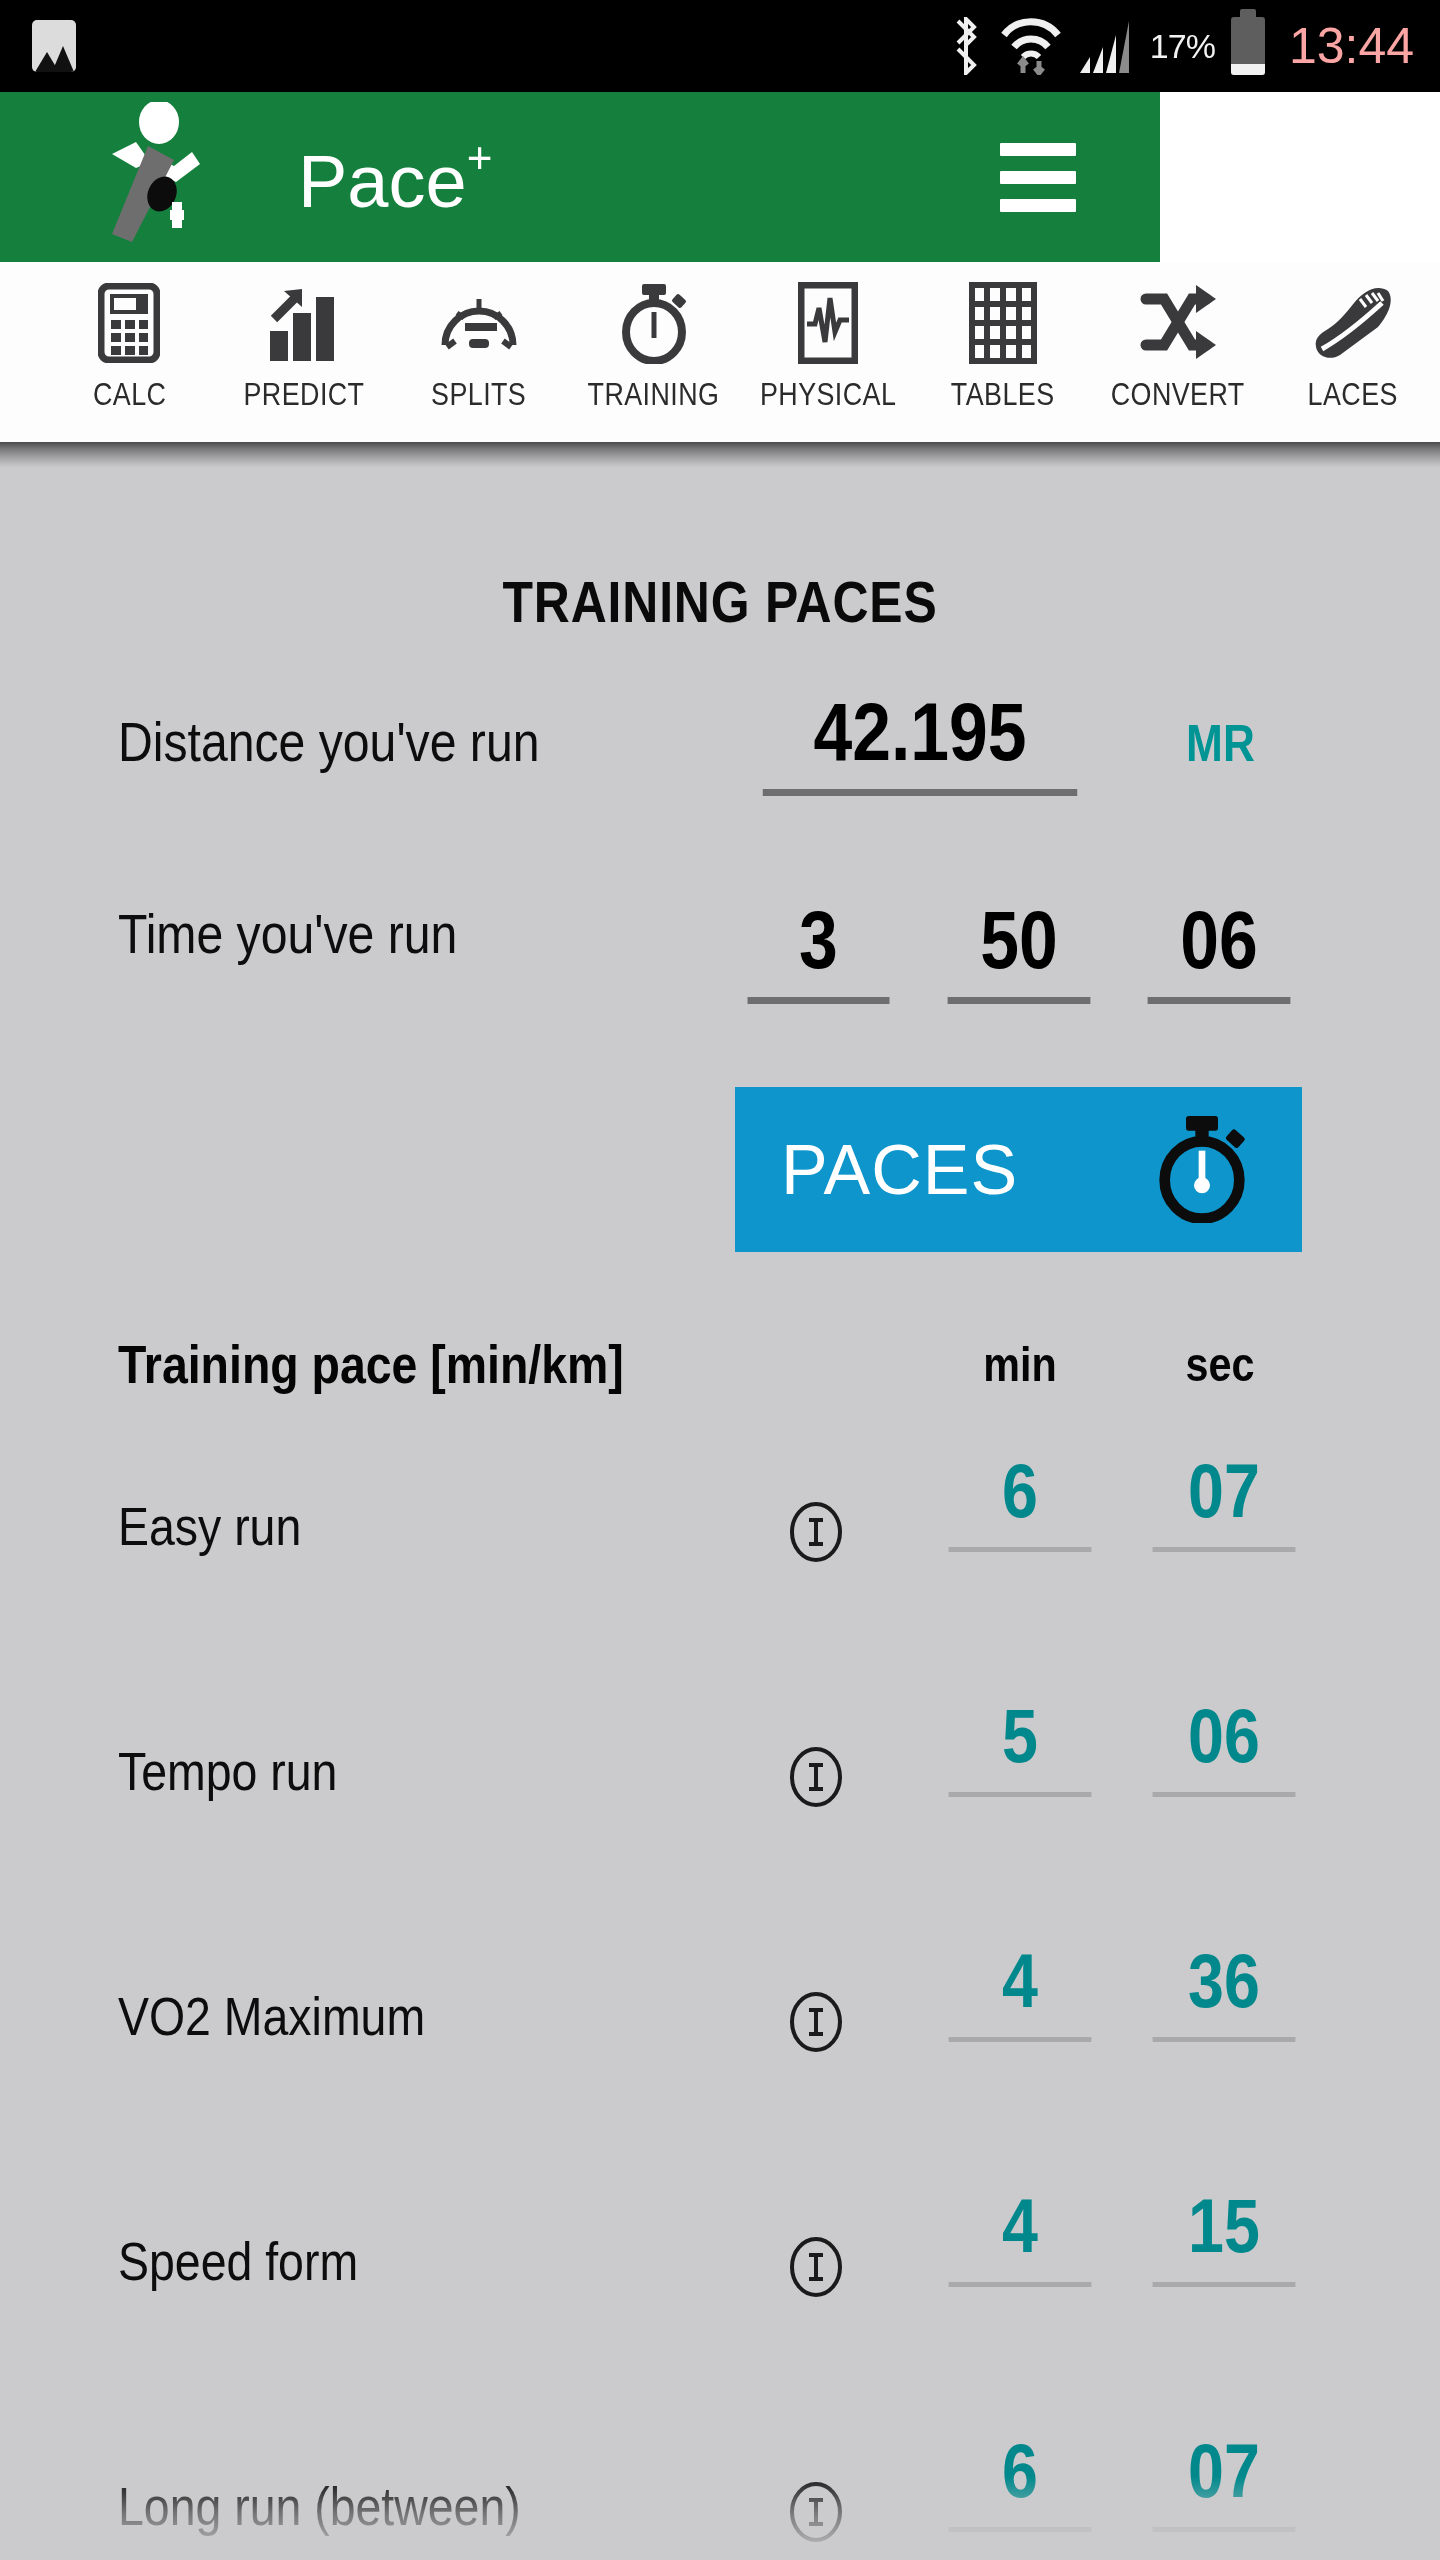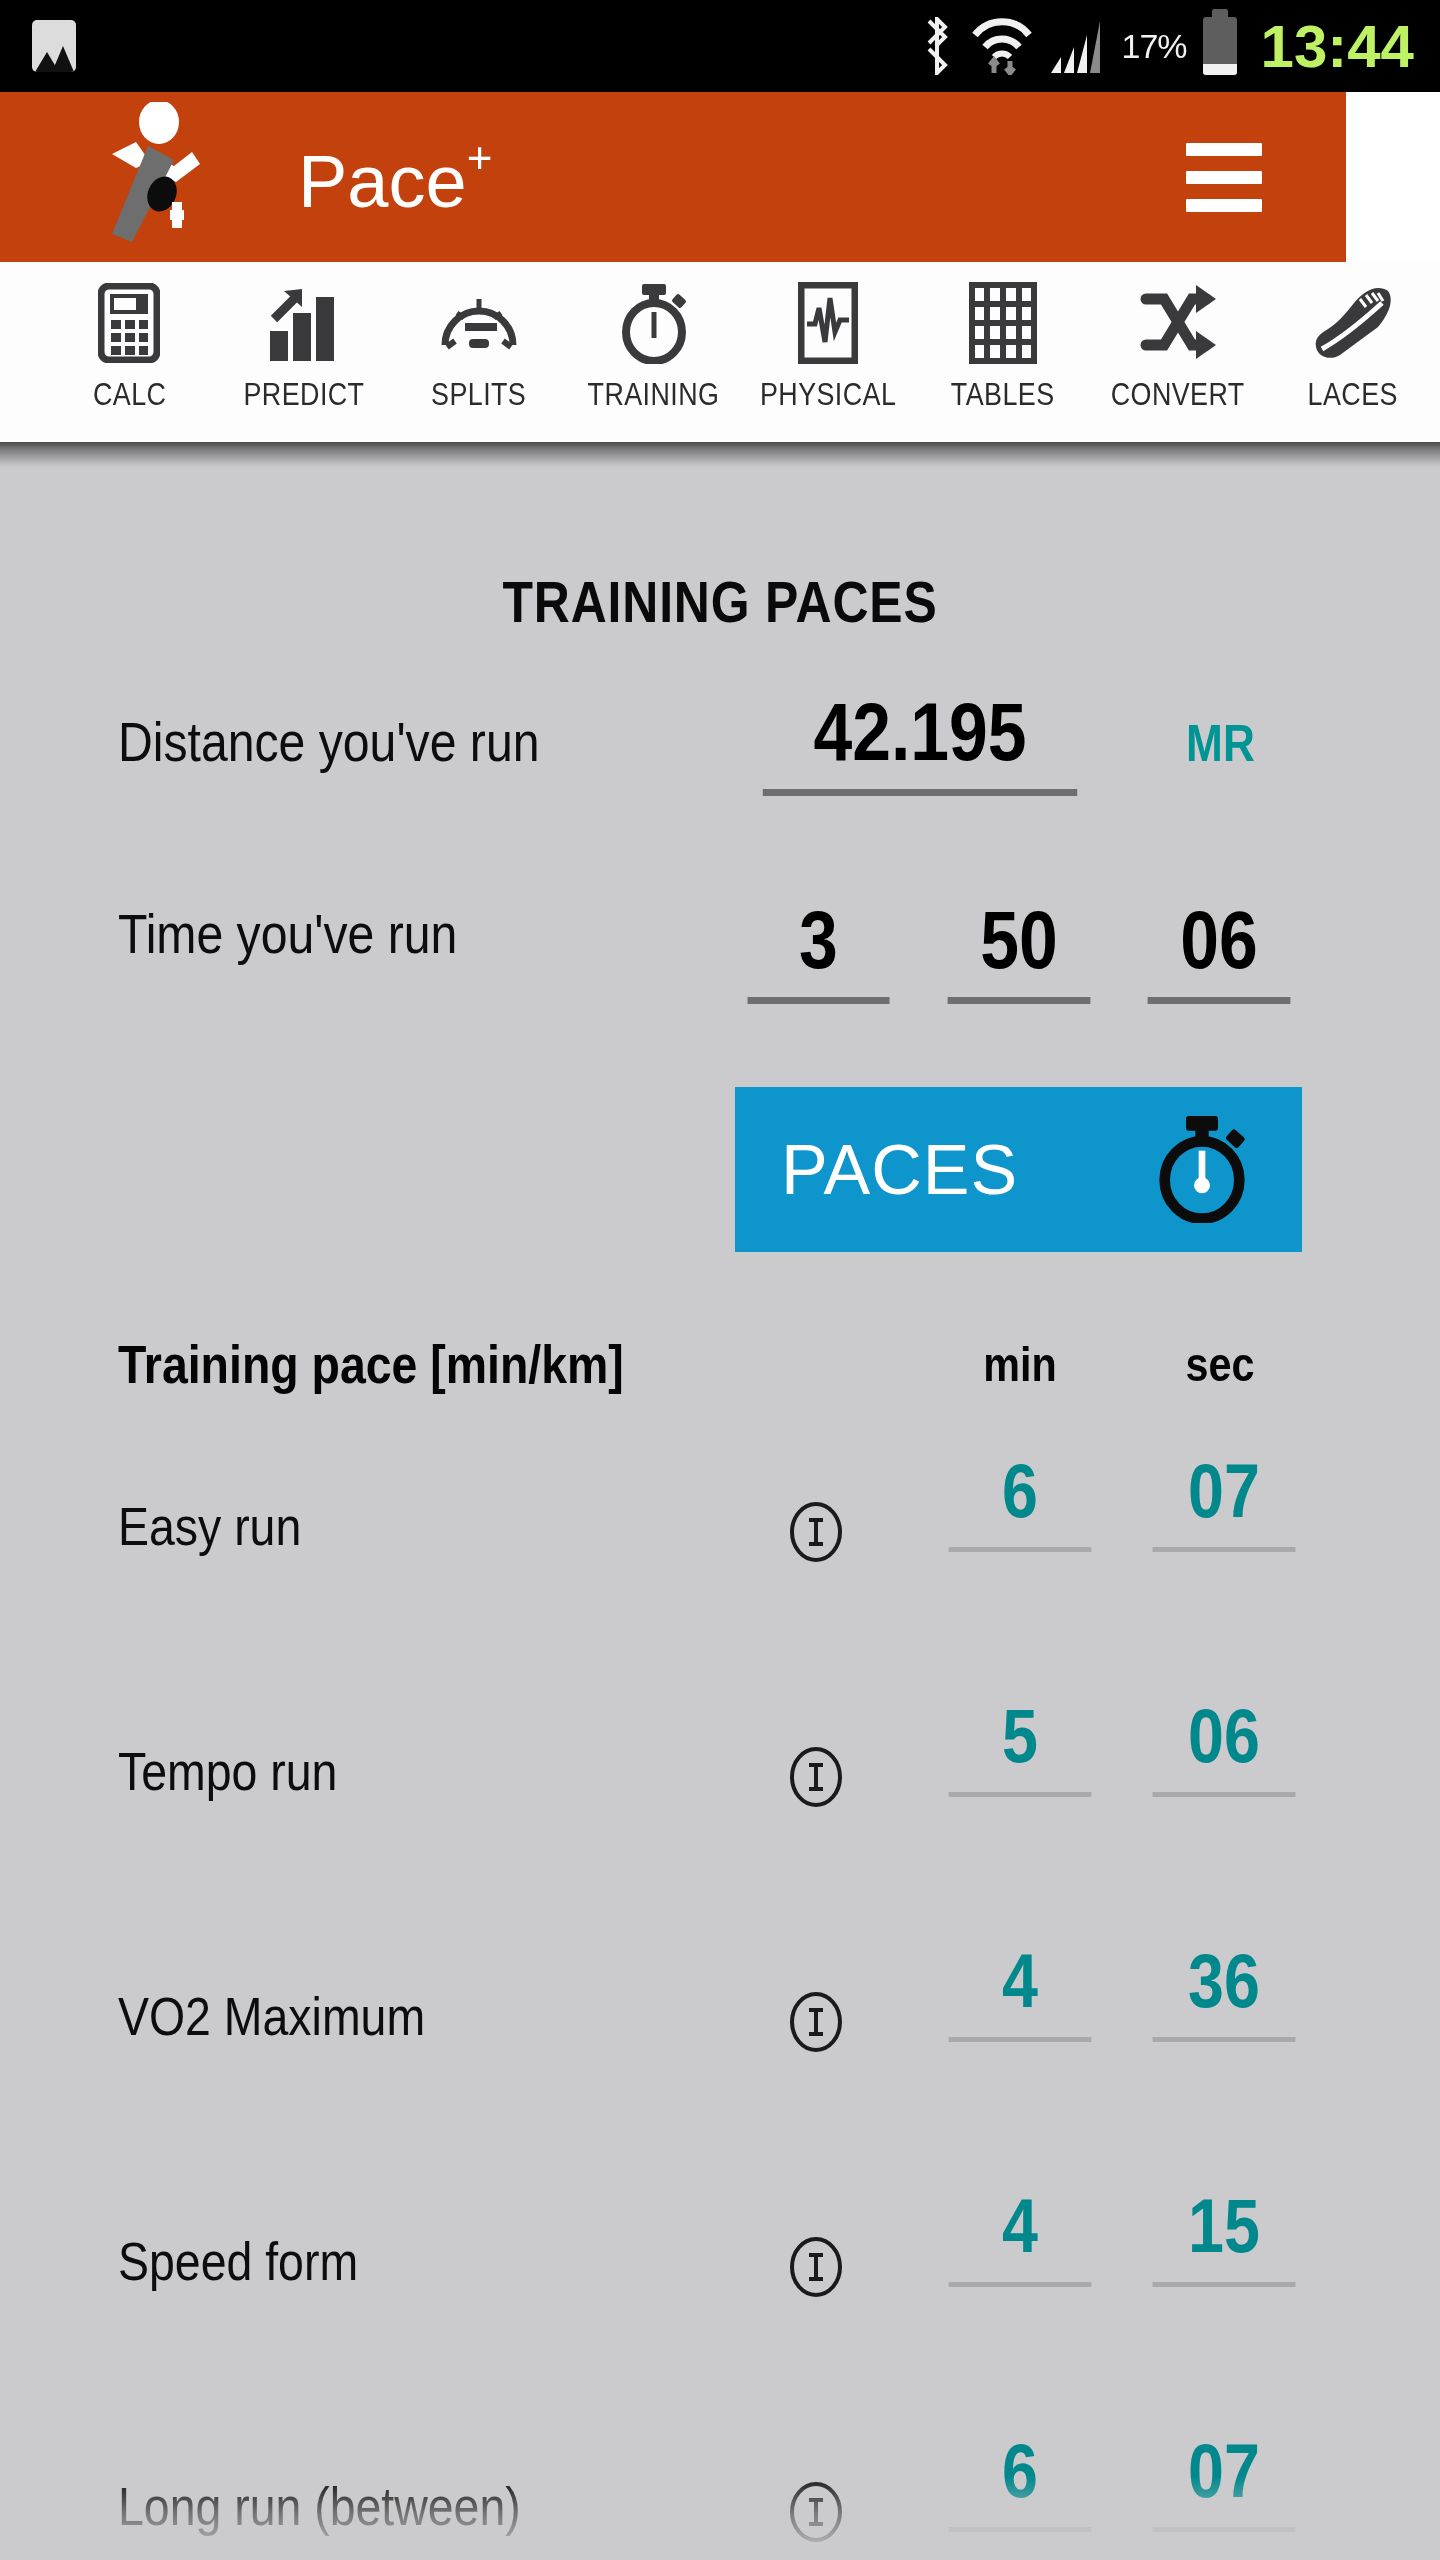--- a/index.html
+++ b/index.html
@@ -38,41 +38,41 @@
   .sb-right {
     margin-left: auto; padding-right: 26px;
     display: flex; align-items: center; gap: 16px;
   }
   .sb-right svg { display: block; }
   .sb-pct {
     color: #f2f2f2; font-size: 34px; font-weight: 400;
     letter-spacing: -1px; font-family: "Liberation Sans", sans-serif;
   }
   .sb-time {
-    color: #bef264; font-size: 60px; font-weight: 700;
+    color: #fca5a5; font-size: 50px; font-weight: 400;
     letter-spacing: 0px; margin-left: 8px;
   }
   .battery {
     width: 34px; height: 58px; border: 0; background: #5e5e5e;
     position: relative; border-radius: 3px;
   }
   .battery:before {
     content: ""; position: absolute; top: -8px; left: 9px;
     width: 16px; height: 8px; background: #5e5e5e; border-radius: 2px 2px 0 0;
   }
   .battery:after {
     content: ""; position: absolute; bottom: 0; left: 0;
     width: 34px; height: 11px; background: #f1f1f1; border-radius: 0 0 3px 3px;
   }
 
   
   .appbar {
     position: absolute; top: 92px; left: 0;
-    width: 1346px; height: 170px;
-    background: #c2410c;
+    width: 1160px; height: 170px;
+    background: #15803d;
     display: flex; align-items: center;
   }
   .logo { margin-left: 96px; width: 130px; height: 150px; position: relative; }
   .app-title {
     color: #ffffff; font-size: 74px; font-weight: 400;
     margin-left: 72px; letter-spacing: 0px; line-height: 1;
   }
   .app-title sup { font-size: 44px; vertical-align: 34px; }
   .hamburger {
     margin-left: auto; margin-right: 84px;

